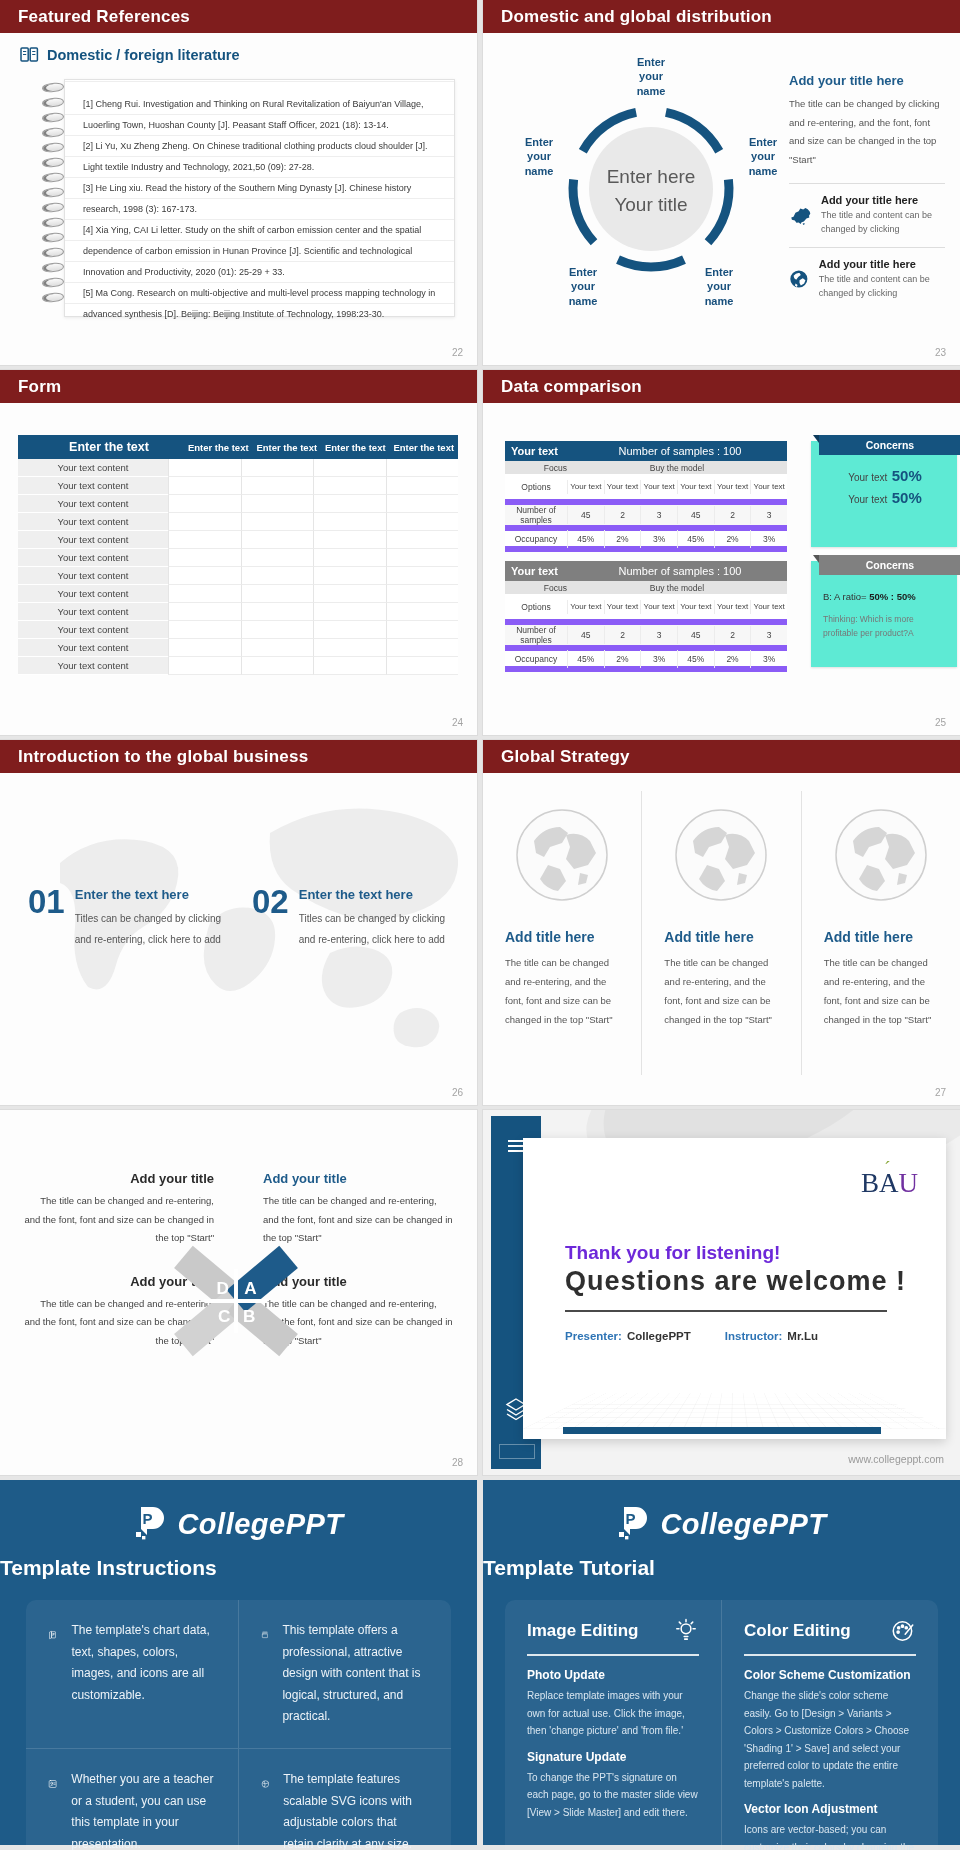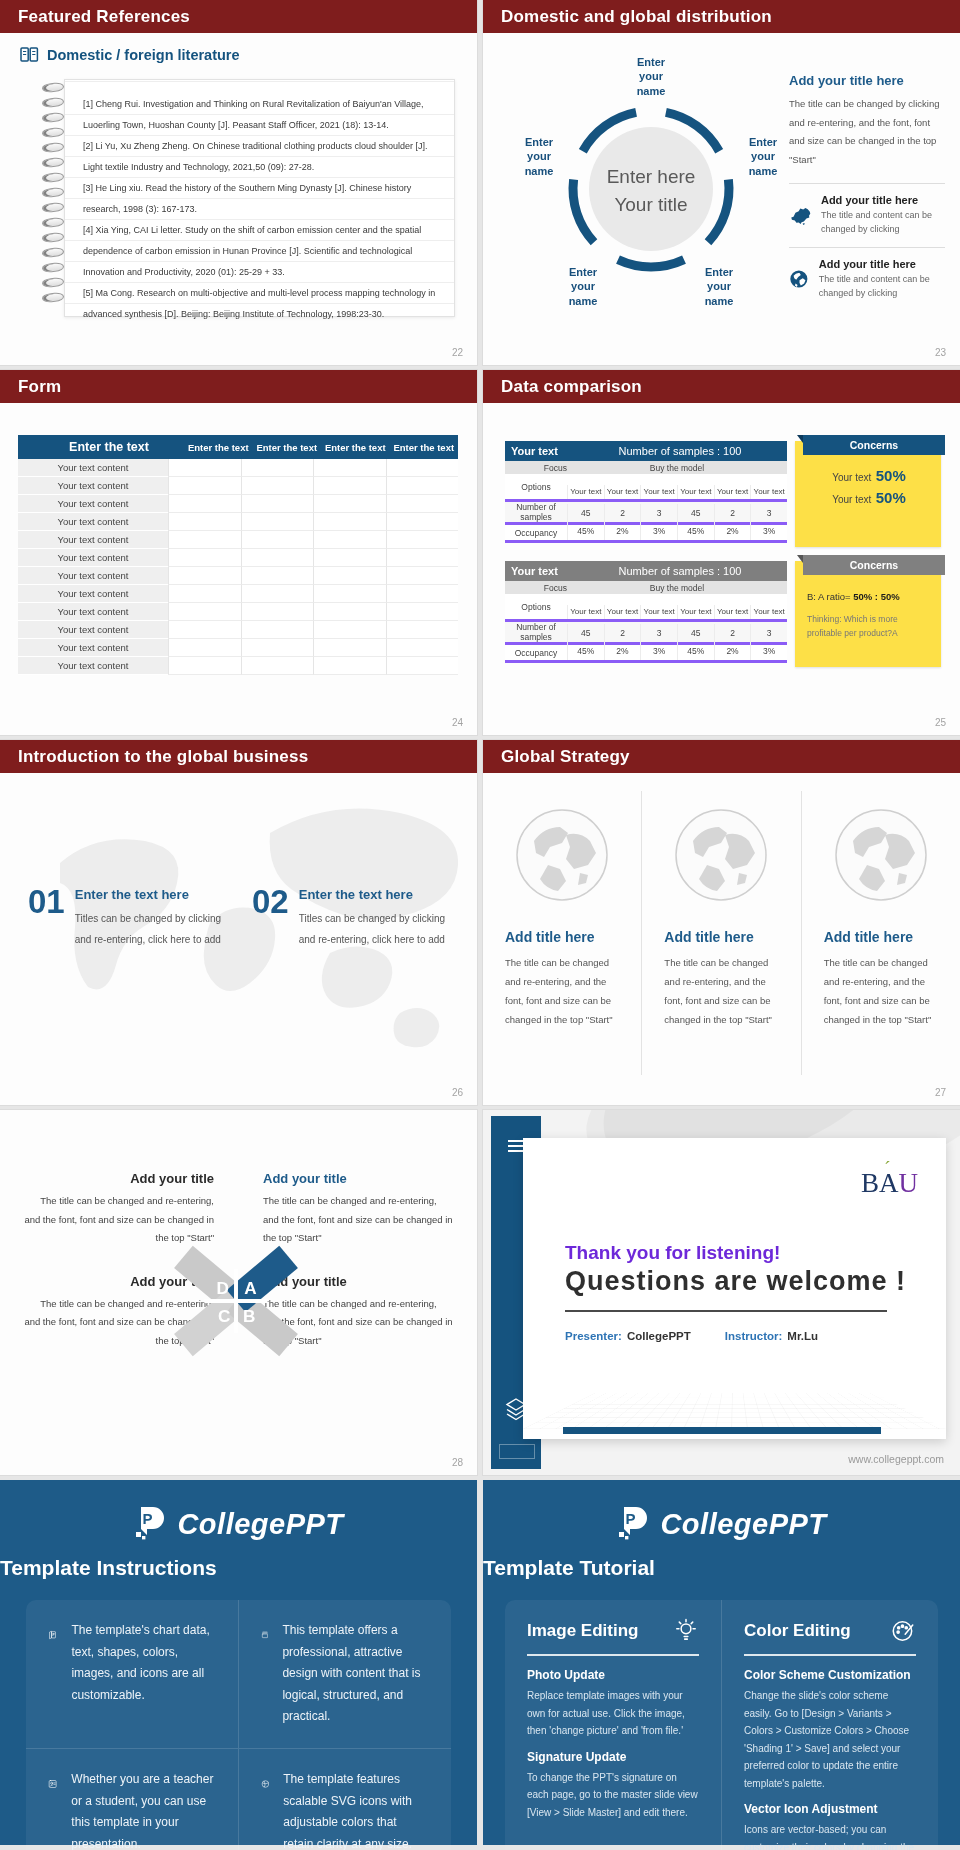--- a/index.html
+++ b/index.html
@@ -49,30 +49,30 @@
   .s25-tbl.t1{top:38px;}
   .s25-tbl.t2{top:158px;}
   .s25-title{display:flex;height:20px;color:#fff;font-weight:bold;font-size:11px;align-items:center;}
   .t1 .s25-title{background:#15537f;}
   .t2 .s25-title{background:#7f7f7f;}
   .s25-title .n{flex:0 0 62px;padding-left:6px;}
   .s25-title .s{flex:1;text-align:center;font-weight:normal;}
   .s25-focus{display:flex;height:13px;background:#e3e3e3;align-items:center;border-bottom:1px solid #fff;}
   .s25-focus .n{flex:0 0 62px;text-align:right;}
   .s25-focus .s{flex:1;text-align:center;}
-  .s25-r{display:flex;border-bottom:3px solid #8b5cf6;background:#fff;align-items:flex-end;}
+  .s25-r{display:flex;border-bottom:6px solid #8b5cf6;background:#fff;}
   .s25-r .n{flex:0 0 62px;text-align:center;align-self:center;padding:2px 0;}
   .s25-r .cells{flex:1;display:flex;}
   .s25-r .tc{flex:1;text-align:center;border-left:1px solid #ececec;padding:4px 0;align-self:center;}
   .s25-r.opts{height:24px;}
   .s25-r.opts .tc{font-size:8px;line-height:1.2;padding:2px 2px;}
   .s25-r.cnt{height:20px;background:#f7f7f7;}
   .s25-r.occ{height:15px;}
   .s25-r .cells{align-items:center;}
-  .cbox{position:absolute;left:312px;width:146px;height:106px;background:#fde047;box-shadow:0 1px 2px rgba(0,0,0,.12);}
+  .cbox{position:absolute;left:328px;width:146px;height:106px;background:#5eead4;box-shadow:0 1px 2px rgba(0,0,0,.12);}
   .cbox.b1{top:38px;}
   .cbox.b2{top:158px;}
   .ribbon{position:absolute;top:-6px;left:8px;right:-4px;height:20px;color:#fff;font-weight:bold;font-size:10.5px;text-align:center;line-height:20px;}
   .b1 .ribbon{background:#15537f;}
   .b2 .ribbon{background:#808080;}
   .ribbon::before{content:"";position:absolute;left:-6px;top:0;border-style:solid;border-width:0 6px 8px 0;}
   .b1 .ribbon::before{border-color:transparent #0d3a5c transparent transparent;}
   .b2 .ribbon::before{border-color:transparent #565656 transparent transparent;}
   .cbox-body{padding:26px 10px 0 12px;}
   .b1 .cbox-body{text-align:center;}

